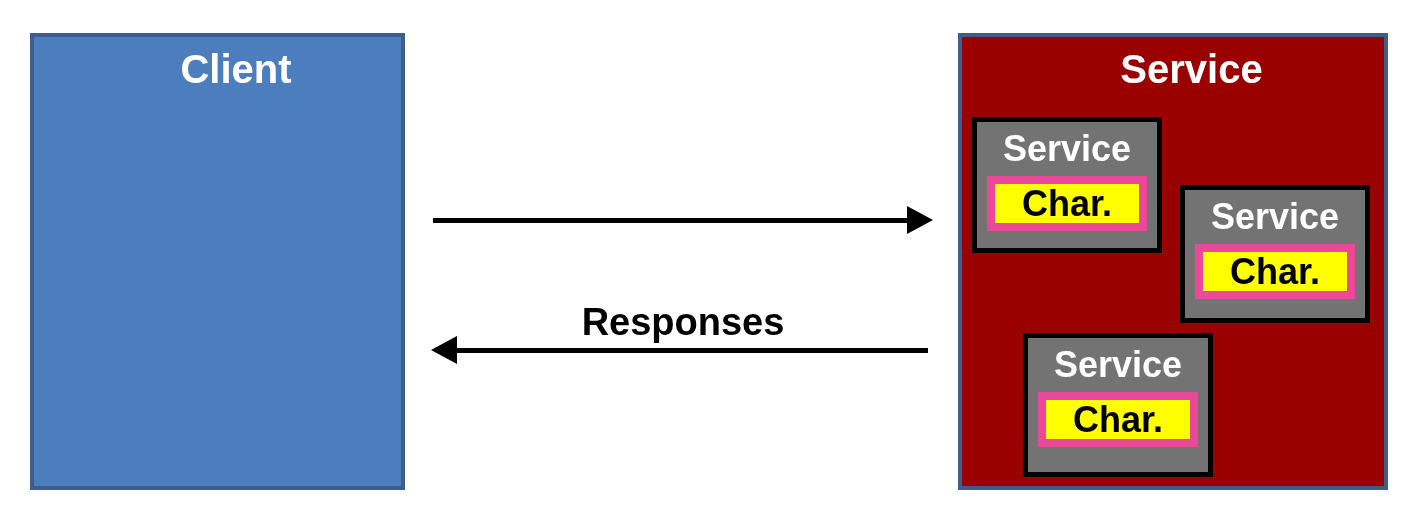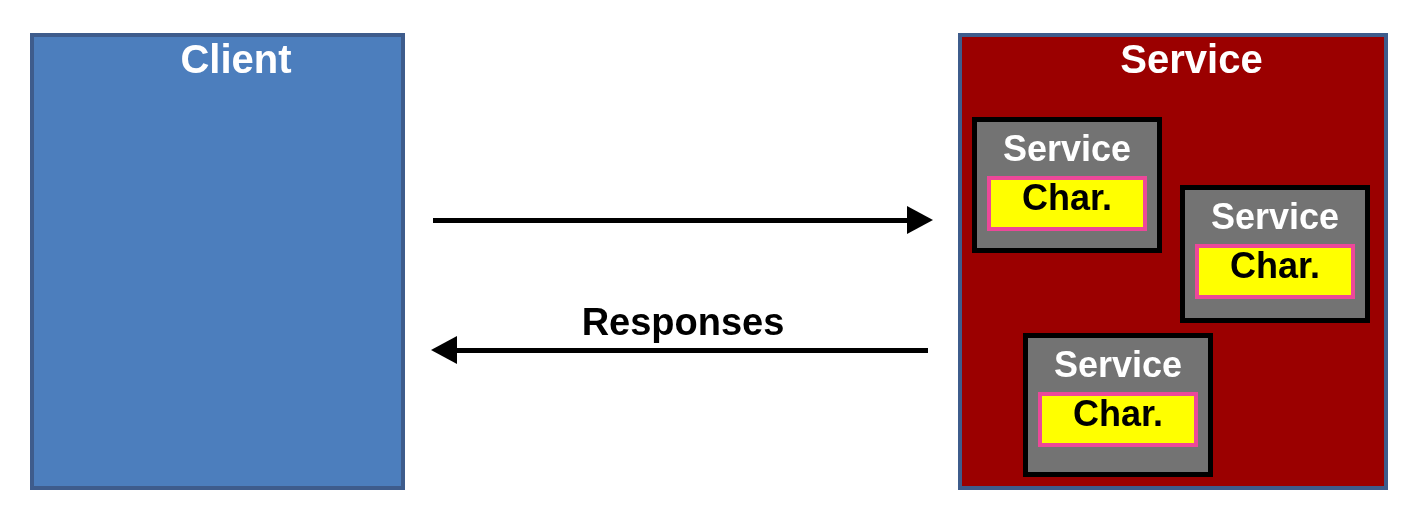--- a/index.html
+++ b/index.html
@@ -28,20 +28,21 @@
     width: 375px;
     background: #4C7EBD;
   }
   .server-box {
     left: 958px;
     width: 430px;
     background: #9B0000;
   }
   .big-box-title {
     display: block;
+    margin-top: 10px;
     text-align: center;
     font-size: 40px;
     color: #ffffff;
     line-height: 1.1;
     padding-left: 37px;
   }
 
   
   .service-box {
     position: absolute;
@@ -58,23 +59,24 @@
   .service-3 { left: 61px;  top: 296px; height: 144px; }
   .service-label {
     font-size: 36px;
     color: #ffffff;
     line-height: 1.15;
   }
   .char-box {
     margin-top: 7px;
     width: 160px;
     height: 55px;
-    border: 4px solid #ec4899;
+    border: 8px solid #ec4899;
     background: #FFFF00;
     display: flex;
+    align-items: center;
     justify-content: center;
   }
   .char-label {
     font-size: 36px;
     color: #000000;
     line-height: 1;
   }
 
   
   .arrow-label {

